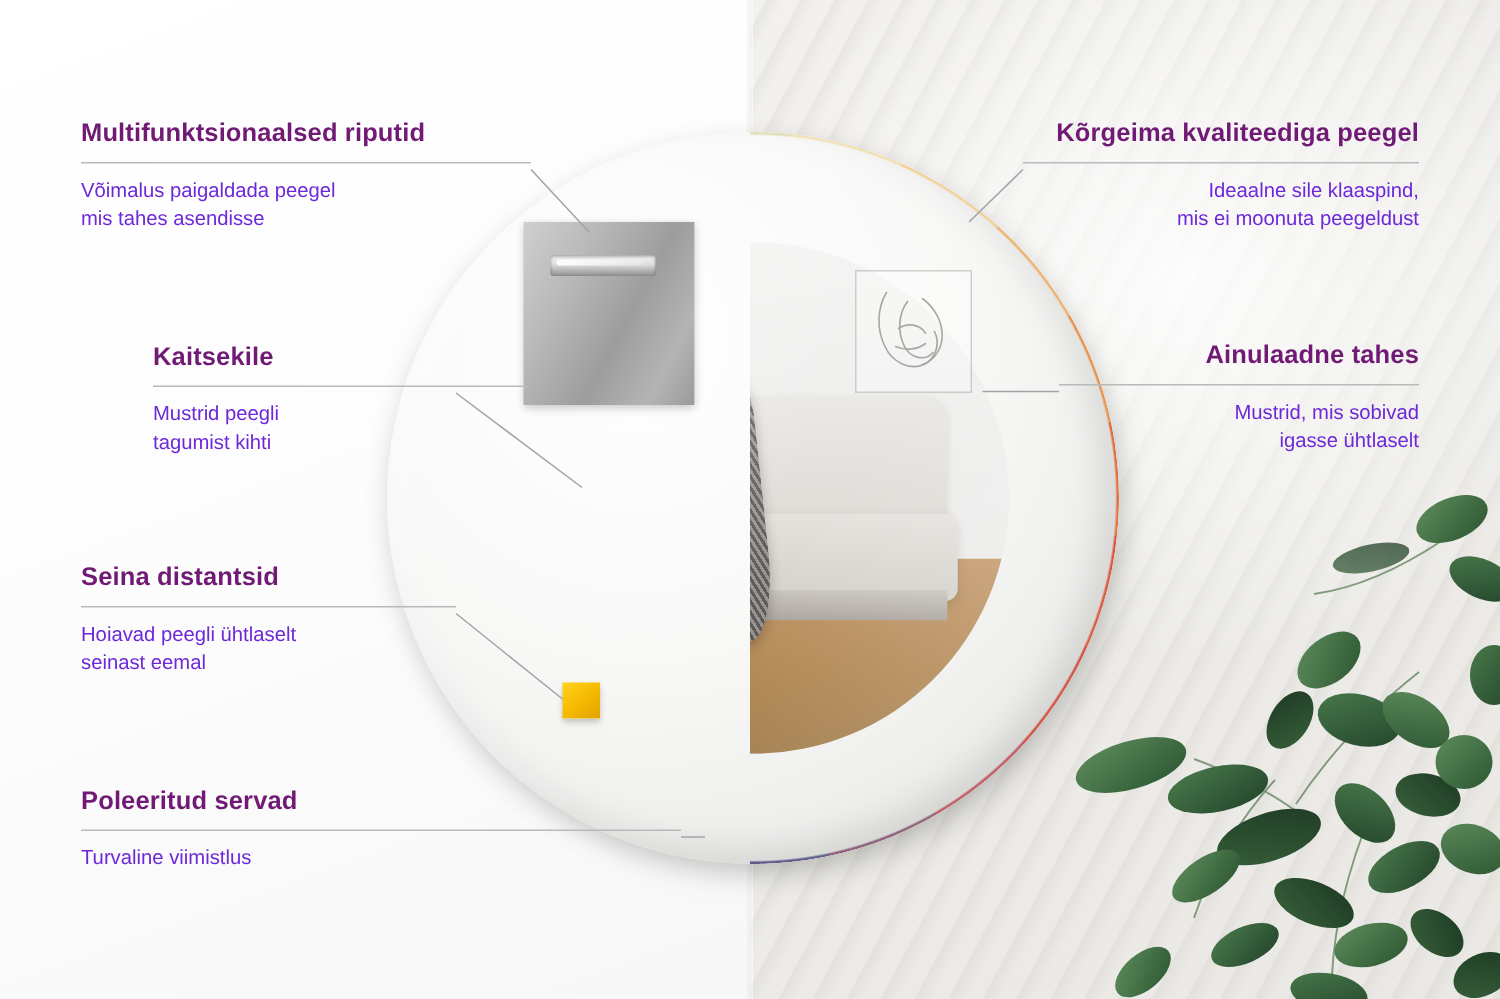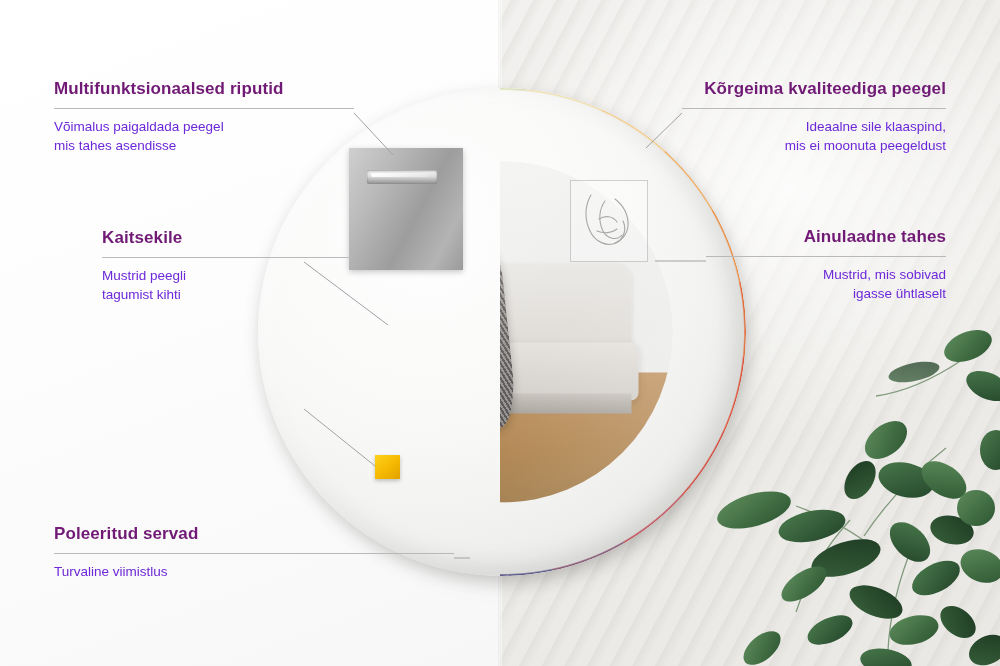--- a/index.html
+++ b/index.html
@@ -225,20 +225,26 @@
 mis tahes asendisse</div>
   </div>
 
   <div class="callout left-al" style="left:54px;top:229px;width:250px;margin-left:48px;">
     <div class="c-title">Kaitsekile</div>
     <div class="c-rule"></div>
     <div class="c-desc">Mustrid peegli
 tagumist kihti</div>
   </div>
 
+  <div class="callout left-al" style="left:54px;top:376px;width:250px;">
+    <div class="c-title">Seina distantsid</div>
+    <div class="c-rule"></div>
+    <div class="c-desc">Hoiavad peegli ühtlaselt
+seinast eemal</div>
+  </div>
 
   <div class="callout right-al" style="left:646px;top:80px;width:300px;">
     <div class="c-title">Kõrgeima kvaliteediga peegel</div>
     <div class="c-rule" style="margin-left:36px;"></div>
     <div class="c-desc">Ideaalne sile klaaspind,
 mis ei moonuta peegeldust</div>
   </div>
 
   <div class="callout left-al" style="left:54px;top:525px;width:400px;">
     <div class="c-title">Poleeritud servad</div>

